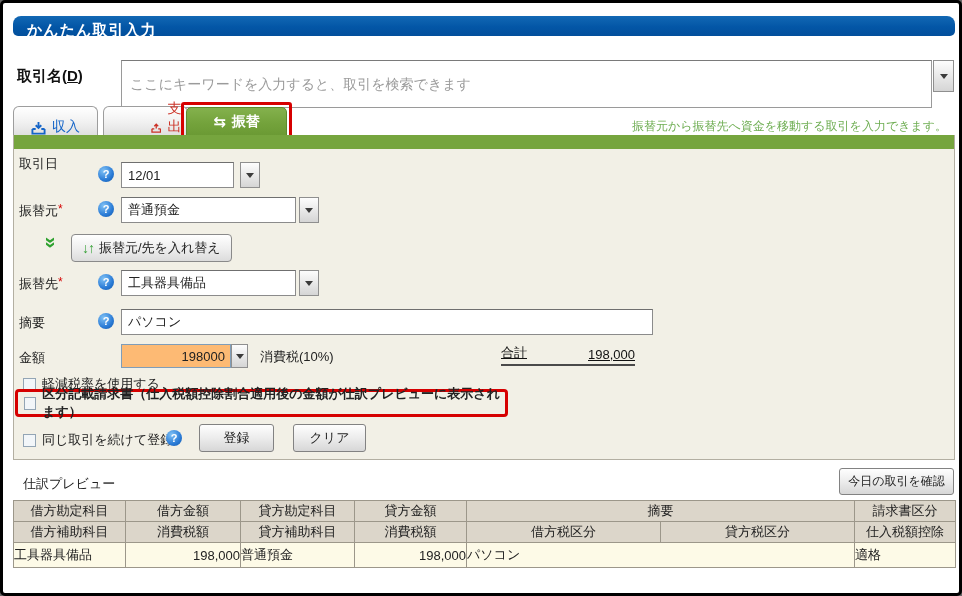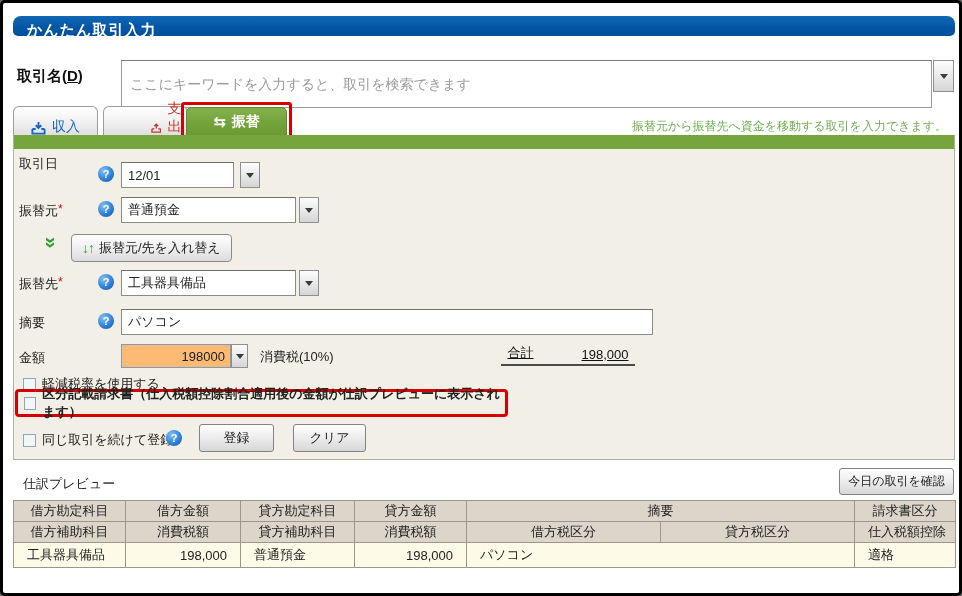--- a/index.html
+++ b/index.html
@@ -92,21 +92,21 @@
   .swap-glyph { color:#3aa23a; font-weight:bold; font-size:14px; letter-spacing:-1px; }
   .amount-input {
     position:absolute; left:118px; top:341px; width:110px; height:24px;
     background:#fdba74; border:1px solid #7f9db9; font-size:13px; color:#222;
     text-align:right; padding:0 5px; font-family:"Liberation Sans","DejaVu Sans",sans-serif;
   }
   .amount-dd { left:228px; top:341px; width:17px; height:24px; }
   .tax-note { position:absolute; left:257px; top:345px; font-size:13px; color:#222; }
   .total-box {
     position:absolute; left:498px; top:340px; width:134px; height:23px;
-    display:flex; justify-content:center; align-items:flex-end;
+    display:flex; justify-content:space-between; align-items:flex-end;
     border-bottom:2px solid #4a4a4a; padding-bottom:2px;
     font-size:13px; color:#111;gap:48px;
   }
   .total-box span { text-decoration: underline; }
   .cbox {
     display:inline-block; width:13px; height:13px; background:#f2f6f9;
     border:1px solid #93a5b5; vertical-align:-2px; cursor:pointer;
   }
   .cb-row { position:absolute; font-size:13px; color:#222; display:flex; align-items:center; gap:6px; }
   .annotation-box {
@@ -130,21 +130,21 @@
     background: linear-gradient(#fefefe, #ececec 50%, #d7d7d7);
     border:1px solid #828282; border-radius:3px; font-size:12px; color:#222; cursor:pointer;
     font-family:"Liberation Sans","DejaVu Sans",sans-serif;
   }
   table.jtable {
     position:absolute; left:10px; top:497px; width:942px;
     border-collapse:collapse; table-layout:fixed; font-size:13px;
   }
   .jtable td {
     border:1px solid #9c978a; overflow:hidden; white-space:nowrap;
-    padding:0 13px; color:#222;margin-top:39px;
+    padding:0 0; color:#222;margin-top:39px;
   }
   .jtable tr.hrow td { background:#dcd6ca; text-align:center; height:21px; }
   .jtable tr.drow td { background:#fdfae7; height:25px; }
   .jtable td.num { text-align:right; }
   .jtable { border:1px solid #6f6b5f; }
 </style>
 </head>
 <body>
 
 <div class="screen">

